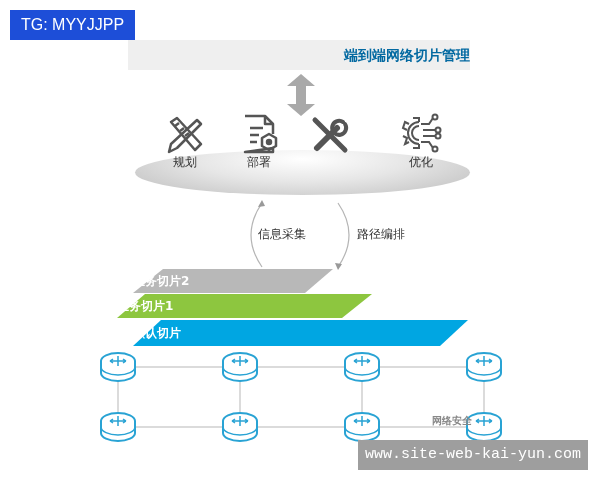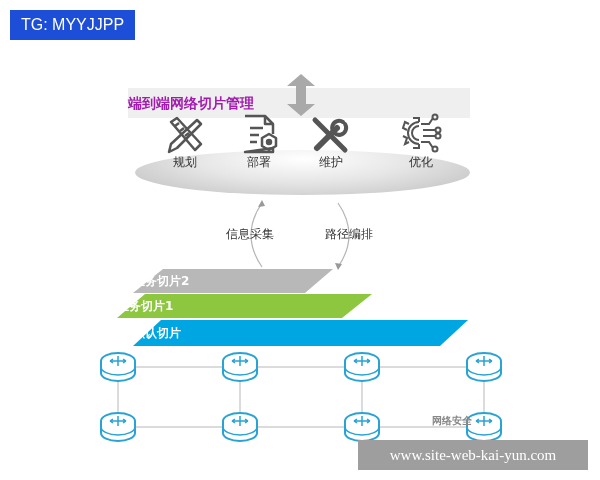--- a/index.html
+++ b/index.html
@@ -1,33 +1,33 @@
 <!DOCTYPE html>
 <html><head>
 <meta charset="utf-8">
 <style>
   html, body { margin:0; padding:0; }
   body { width:600px; height:480px; background:#ffffff; position:relative; overflow:hidden;
          font-family:"DejaVu Sans","Liberation Sans",sans-serif; }
   .abs { position:absolute; }
   .tg-badge { left:10px; top:10px; width:125px; height:30px; background:#1d4ed8; color:#fff;
               font-size:16px; line-height:30px; text-align:center; font-family:"Liberation Sans",sans-serif; }
-  .title-bar { left:128px; top:40px; width:342px; height:30px; background:#efefef; color:#a21caf;
-               font-size:14px; font-weight:bold; line-height:30px; text-align:left;margin-top:48px; }
+  .title-bar { left:128px; top:40px; width:342px; height:30px; background:#efefef; color:#0369a1;
+               font-size:14px; font-weight:bold; line-height:30px; text-align:right; }
   .ellipse { left:135px; top:150px; width:335px; height:45px; border-radius:50%;
              background:radial-gradient(ellipse at 50% 20%, #ffffff 0%, #e6e6e6 45%, #bdbdbd 100%); }
   .tool { width:70px; text-align:center; }
   .tool svg { display:block; margin:0 auto; }
   .tool .lbl { font-size:12px; color:#333; margin-top:0; }
-  .cyc-label { font-size:12px; color:#333; }
+  .cyc-label { font-size:12px; color:#333;margin-left:32px; }
   .slice { height:24px; }
   .slice span { position:absolute; width:100%; top:0; line-height:24px;
                 color:#fff; font-size:12px; font-weight:bold; }
   .wm-url { left:358px; top:440px; width:230px; height:30px; background:#9e9e9e; color:#fff;
-            font-size:15px; line-height:30px; text-align:center; font-family:Liberation Serif, serif; }
+            font-size:15px; line-height:30px; text-align:center; font-family:Liberation Mono, monospace; }
   .wm-mark { left:432px; top:414px; font-size:10px; color:#888;font-weight:bold; }
 </style>
 </head>
 <body>
 
 <div class="abs tg-badge">TG: MYYJJPP</div>
 
 <div class="abs title-bar">端到端网络切片管理</div>
 
 <svg class="abs" style="left:285px;top:74px" width="32" height="42">
@@ -61,21 +61,20 @@
 </div>
 
 <div class="abs tool" style="left:296px;top:116px">
   <svg width="40" height="38">
     <g stroke="#555" stroke-linecap="round" fill="none">
       <path d="M4 4 L34 34" stroke-width="5"></path>
       <path d="M32 6 a7 7 0 1 0 2 2" stroke-width="4"></path>
       <path d="M26 12 L6 32" stroke-width="6"></path>
     </g>
   </svg>
-  <div class="lbl">维护</div>
 </div>
 
 <div class="abs tool" style="left:386px;top:112px">
   <svg width="44" height="42">
     <g stroke="#555" stroke-width="2" fill="none">
       <path d="M14 6 L20 6 L20 10 M10 12 L6 10 L4 16 L8 18 M4 24 L8 26 L6 32 L10 30 M14 36 L20 36 L20 32"></path>
       <path d="M20 10 a11 11 0 1 0 0 22"></path>
       <path d="M20 14 a7 7 0 1 0 0 14"></path>
       <path d="M22 12 L30 12 L34 6 M24 18 L36 18 M24 24 L36 24 M22 30 L30 30 L34 36"></path>
       <circle cx="36" cy="5" r="2.5"></circle>

